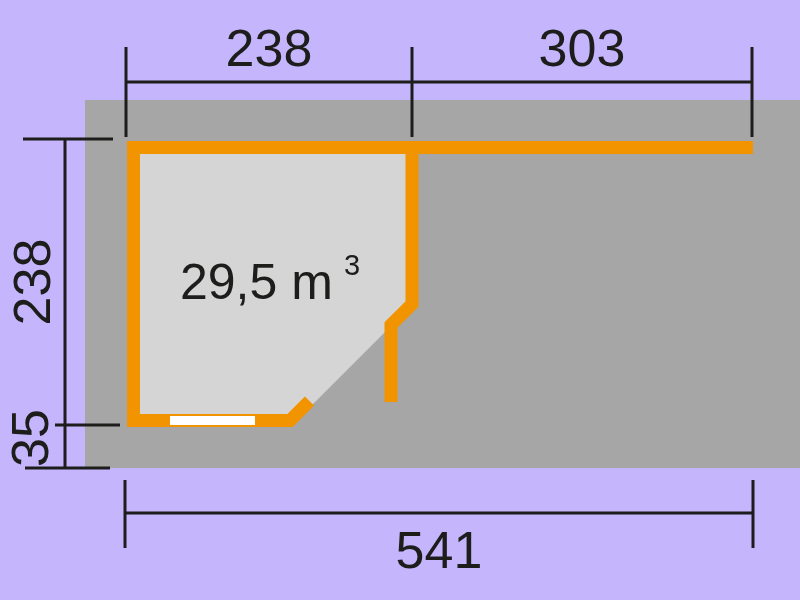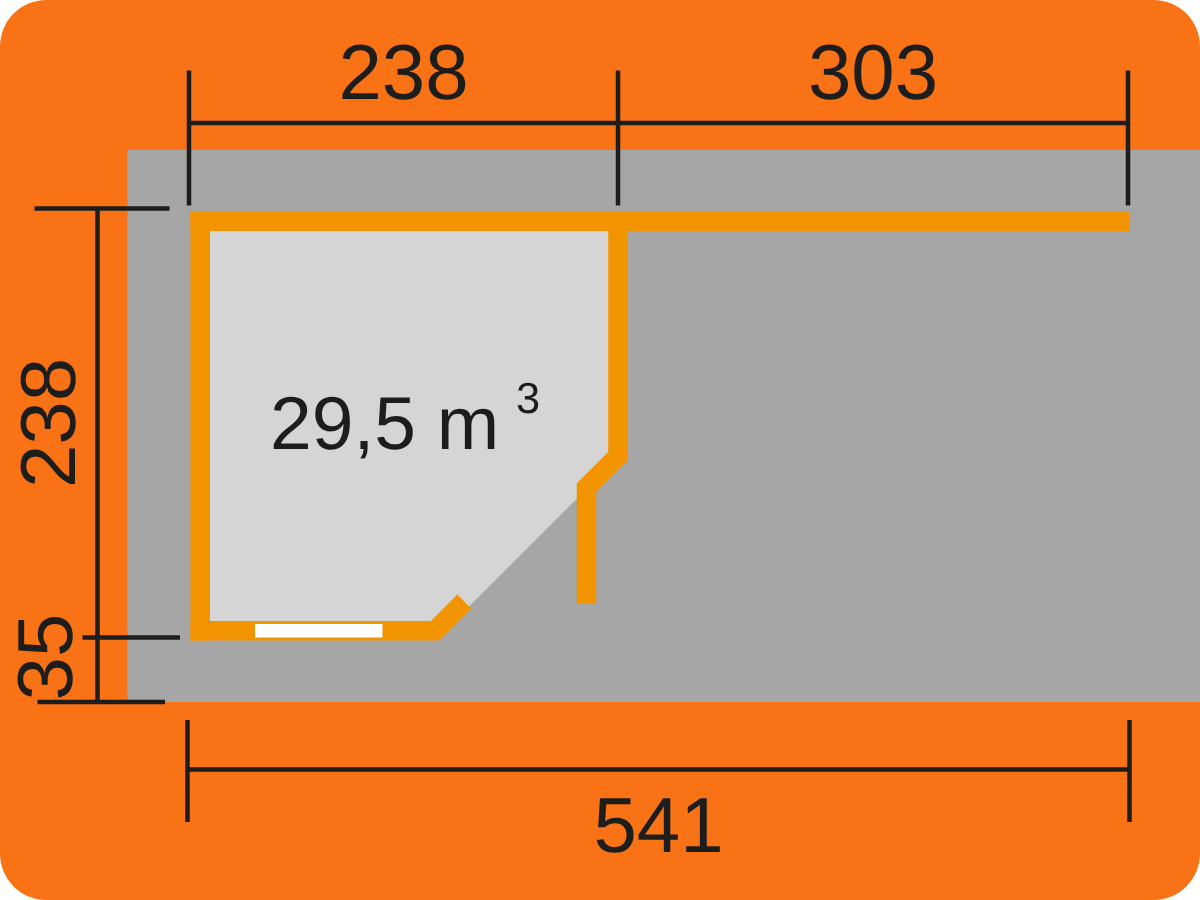--- a/index.html
+++ b/index.html
@@ -7,22 +7,21 @@
     padding: 0;
     background: #ffffff;
     width: 800px;
     height: 600px;
     overflow: hidden;
   }
   .stage {
     position: relative;
     width: 800px;
     height: 600px;
-    background: #f97316;
-    border-radius: 31px;
+    background: #c4b5fd;
   }
   svg {
     display: block;
   }
   svg text {
     font-family: "Liberation Sans", "DejaVu Sans", sans-serif;
     fill: #1d1d1b;
   }
   .dim-text {
     font-size: 52px;

